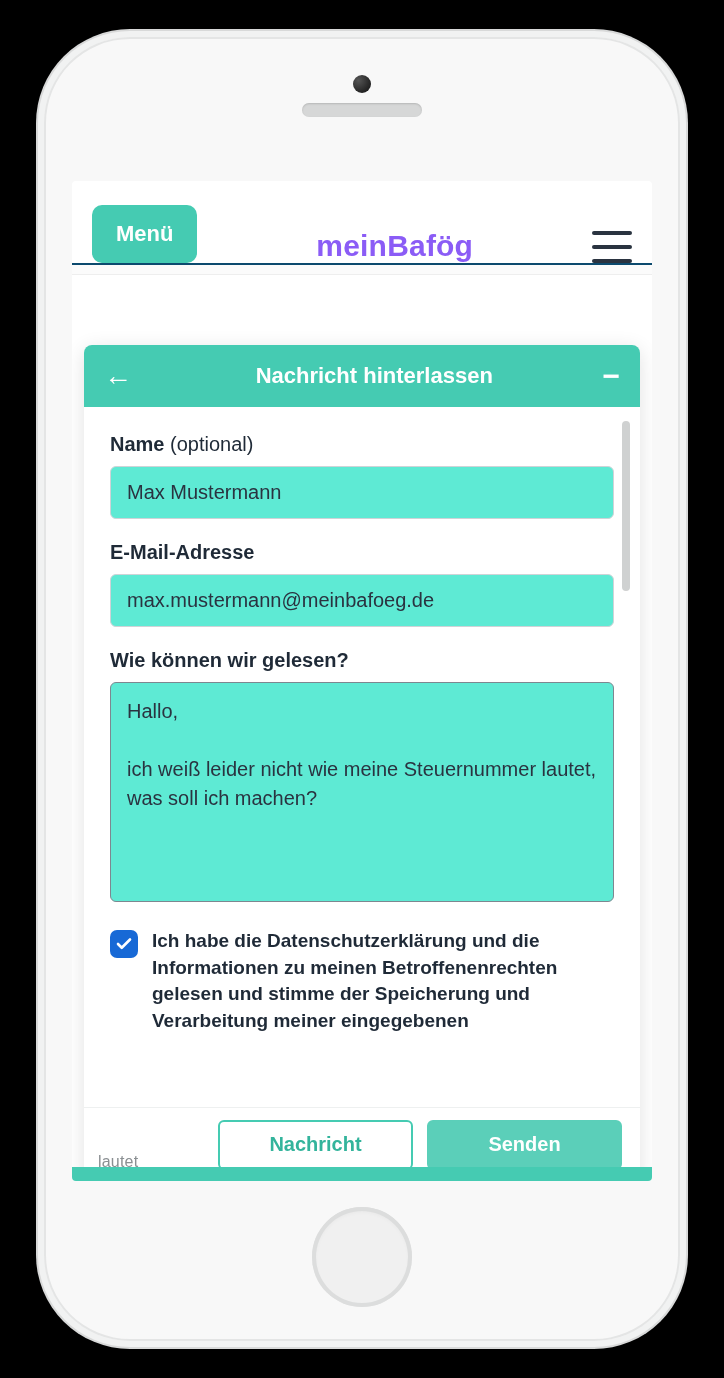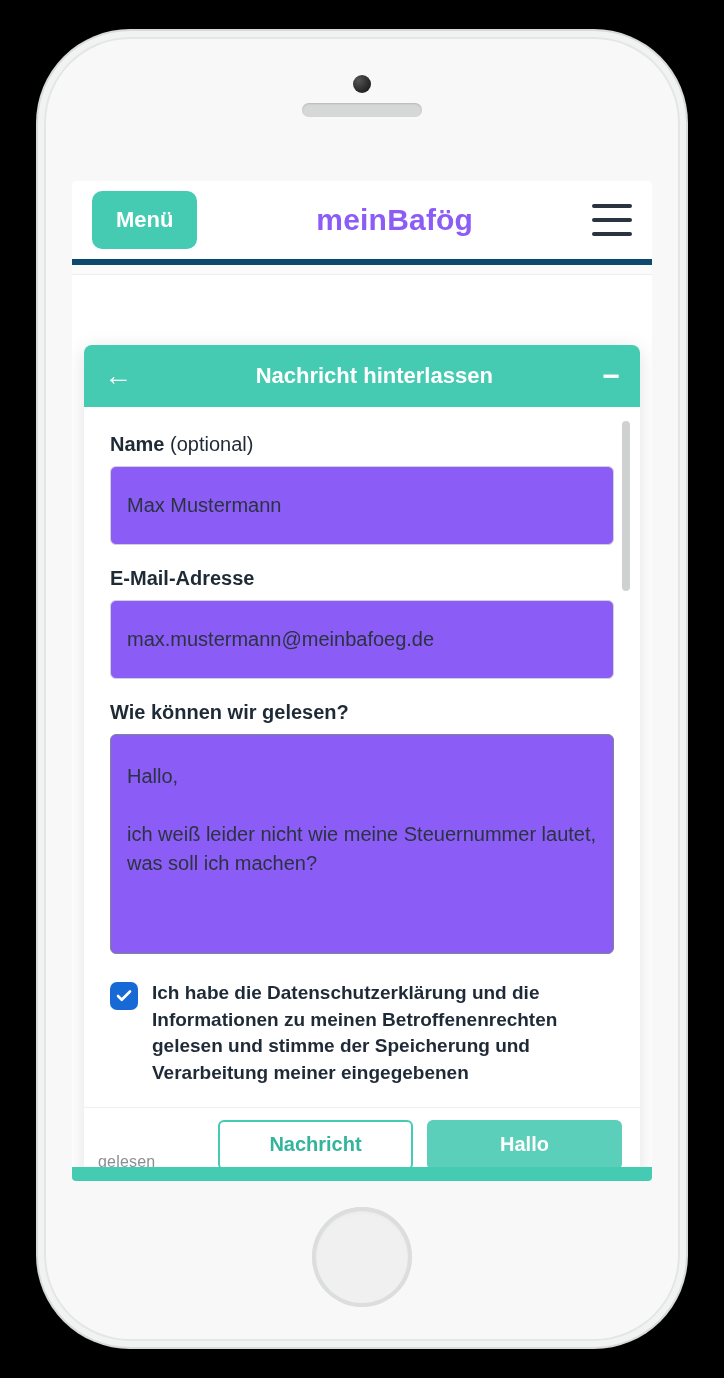--- a/index.html
+++ b/index.html
@@ -64,24 +64,24 @@
     border-radius:4px;
     overflow:hidden;
     display:flex;
     flex-direction:column;
   }
 
   
   .app-header{
     height:84px;
     display:flex;
-    align-items:center;
+    align-items:flex-end;
     padding:0 20px;
     gap:12px;
-    border-bottom:6px solid #0c4a6e;
+    border-bottom:2px solid #0c4a6e;
   }
   .menu-btn{
     background:#45cbb2;
     color:#fff;
     border:none;
     border-radius:10px;
     padding:16px 24px;
     font-size:22px;
     font-weight:600;
   }
@@ -158,25 +158,25 @@
     font-size:20px;
     color:#1f2a37;
     font-weight:700;
     margin-bottom:10px;
   }
   .field label .opt{ font-weight:400; }
   .input, .textarea{
     width:100%;
     border:1.5px solid #cfd3d7;
     border-radius:6px;
-    padding:27px 16px;
+    padding:14px 16px;
     font-size:20px;
     color:#2a3340;
     font-family:inherit;
-    background:#8b5cf6;
+    background:#5eead4;
   }
   .textarea{
     height:220px;
     resize:none;
     line-height:1.45;
     border-color:#7d8790;
   }
 
   .consent{
     display:flex;
@@ -293,24 +293,24 @@
             <div class="checkbox">
               <svg viewBox="0 0 24 24" fill="none" stroke-width="3.5" stroke-linecap="round" stroke-linejoin="round">
                 <polyline points="4 12 9 17 20 6"></polyline>
               </svg>
             </div>
             <div>Ich habe die Datenschutzerklärung und die Informationen zu meinen Betroffenenrechten gelesen und stimme der Speicherung und Verarbeitung meiner eingegebenen</div>
           </div>
         </div>
 
         <div class="widget-footer">
-          <span class="zendesk">gelesen</span>
+          <span class="zendesk">lautet</span>
           <div class="spacer"></div>
           <button class="btn secondary">Nachricht</button>
-          <button class="btn primary">Hallo</button>
+          <button class="btn primary">Senden</button>
         </div>
 
       </div>
 
       <div class="bottom-strip"></div>
     </div>
 
   </div>
 </div>
 

